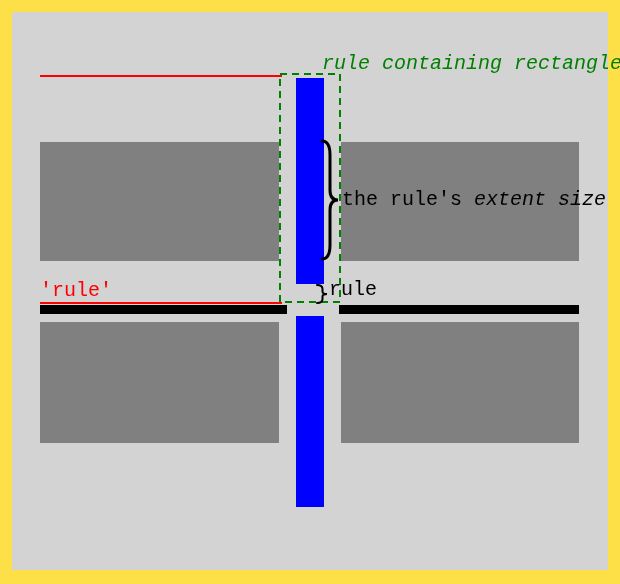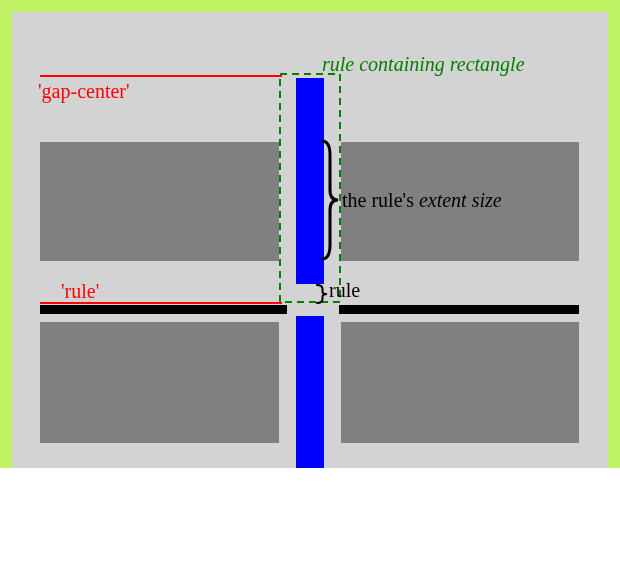--- a/index.html
+++ b/index.html
@@ -1,20 +1,20 @@
 <!DOCTYPE html>
 <html><head>
 <meta charset="utf-8">
 <style>
   html,body{margin:0;padding:0;background:#fff;}
   #canvas{
     position:relative;
-    width:620px;height:468px;
-    background:#bef264;
-    font-family:Liberation Serif, serif;
+    width:620px;height:584px;
+    background:#fde047;
+    font-family:Liberation Mono, monospace;
     overflow:hidden;
   }
   #inner-bg{
     position:absolute;left:12px;top:12px;width:596px;height:558px;
     background:#d3d3d3;
   }
   .abs{position:absolute;}
   .grid-item{position:absolute;background:#808080;}
   #item-tl{left:40px;top:142px;width:239px;height:119px;}
   #item-tr{left:341px;top:142px;width:238px;height:119px;}
@@ -31,21 +31,21 @@
   #rule-line{top:302px;}
   #rc-rect-svg{left:278px;top:72px;}
   #extent-brace-svg{left:321px;top:139px;}
   #inset-brace-svg{left:316px;top:284px;}
   .lbl{
     position:absolute;
     font-size:20px;line-height:1.2;white-space:nowrap;
   }
   #rc-label{left:322px;top:52px;color:#008000;font-style:italic;}
   #gap-center-label{left:38px;top:79px;color:#ff0000;}
-  #rule-label{left:40px;top:279px;color:#ff0000;margin-left:21px;}
+  #rule-label{left:40px;top:279px;color:#ff0000;}
   #extent-label{left:342px;top:188px;color:#000;}
   #extent-label .it{font-style:italic;}
   #inset-label{left:329px;top:278px;color:#000;}
 </style>
 </head>
 <body>
 
 <div id="canvas">
   <div id="inner-bg"></div>
 
@@ -70,20 +70,19 @@
   <svg id="extent-brace-svg" class="abs" width="20" height="124">
     <path d="M 1 2 Q 9 2 9 16 L 9 51 Q 9 61 17 61 Q 9 61 9 71 L 9 106 Q 9 120 1 120" fill="none" stroke-width="3" stroke-linecap="round" stroke="#000000"></path>
   </svg>
 
   <svg id="inset-brace-svg" class="abs" width="13" height="20">
     <path d="M 1 1 Q 6.5 1 6.5 5 L 6.5 7.5 Q 6.5 10 11 10 Q 6.5 10 6.5 12.5 L 6.5 15 Q 6.5 19 1 19" fill="none" stroke-width="2" stroke-linecap="round" stroke="#000000"></path>
   </svg>
 
   <div id="rc-label" class="lbl">rule containing rectangle</div>
 
-  <div id="gap-center-label" class="lbl">'gap-center'</div>
 
   <div id="rule-label" class="lbl">'rule'</div>
 
   <div id="extent-label" class="lbl"><span>the rule's </span><span class="it">extent size</span></div>
 
   <div id="inset-label" class="lbl">rule</div>
 </div>
 
 </body></html>

